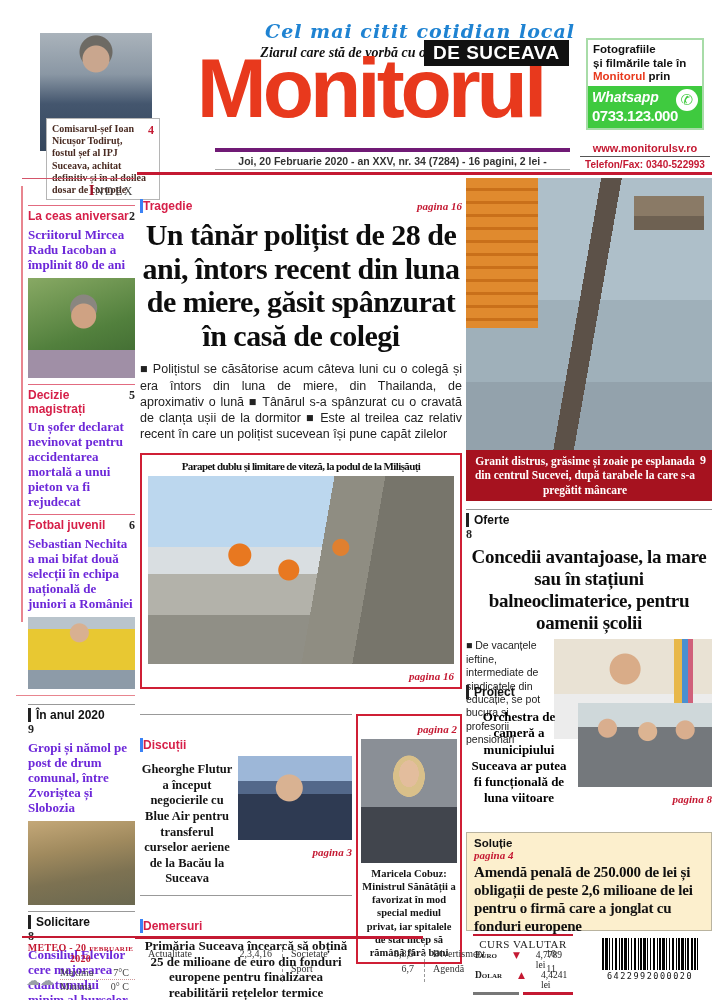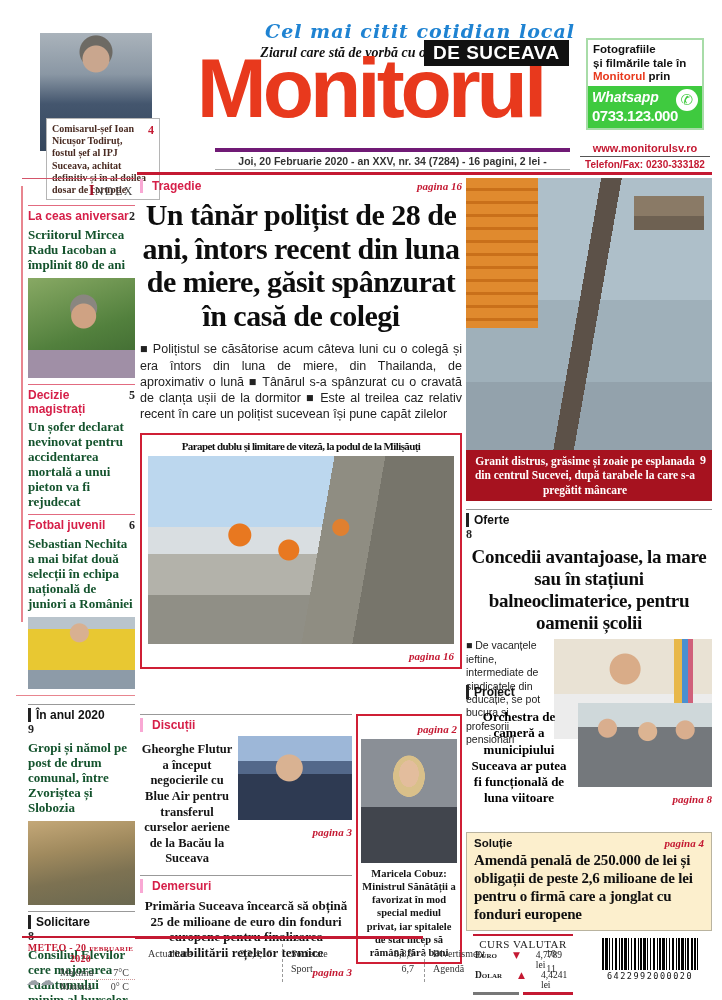--- a/index.html
+++ b/index.html
@@ -44,35 +44,35 @@
   .dateline { left:215px; top:148px; width:355px; text-align:center;
     border-top:4px solid #701a75; border-bottom:1px solid #aaa; padding:3px 0 2px;
     font:bold 10.5px "Liberation Sans", sans-serif; color:#333; }
   .content-rule { left:137px; top:172px; width:575px; height:3px; background:#c41932; }
 
   
   .kicker-row { display:flex; justify-content:space-between; align-items:baseline;
     padding-top:3px; font:bold 12px "Liberation Sans", sans-serif; }
   .kicker-red { color:#d62049; }
   .kicker-black { color:#111; }
-  .bar-red { border-left:3px solid #f9a8d4; padding-left:9px; }
+  .bar-red { border-left:3px solid #3b82f6; padding-left:0;margin-top:20px; }
   .bar-black { border-left:3px solid #222; padding-left:5px; }
   .pgnum { font:bold 12px "Liberation Serif", serif; color:#222; }
   .pagina { font:italic 11px "Liberation Serif", serif; color:#c41932; font-weight:bold; }
   .t-rule-red { border-top:1.5px solid #e26b80; }
   .t-rule-gray { border-top:1px solid #999;flex-direction:column; }
 
   
   .sidebar { left:22px; top:178px; width:113px; }
   .sb-vline { left:21px; top:186px; width:2px; height:436px; background:#e8858f; }
   .index-head { text-align:right; padding:2px 1px 6px; border-top:1px solid #d4556a; }
   .index-i { font:bold 15px "Liberation Serif", serif; color:#a01025; }
   .index-rest { font:12px "Liberation Serif", serif; color:#444; letter-spacing:1.5px; }
   .sb-item { padding-left:6px; }
-  .sb-title { font:bold 13px/1.15 "Liberation Serif", serif; color:#14532d; margin:4px 0 5px; }
+  .sb-title { font:bold 13px/1.15 "Liberation Serif", serif; color:#6d28d9; margin:4px 0 5px; }
   .sb-photo { margin-bottom:6px; }
   .sb-close { border-top:1.5px solid #e8858f; margin:2px 0 8px -6px; }
 
   .ph { width:100%; }
   .ph-iacoban { height:100px; background:
       radial-gradient(circle at 52% 38%, #cfa283 0 12px, rgba(0,0,0,0) 13px),
       radial-gradient(circle at 52% 30%, #8a8680 0 13px, rgba(0,0,0,0) 14px),
       linear-gradient(0deg, #a08fa6 0 28%, rgba(0,0,0,0) 28%),
       linear-gradient(160deg, #88a964 0%, #52803d 55%, #3a632e 100%); }
   .ph-nechita { height:72px; background:
@@ -159,21 +159,21 @@
     text-align:center; padding-top:6px; color:#000000; }
   .ph-trio { flex:1; height:84px; background:
       radial-gradient(circle at 22% 30%, #d9ae8e 0 9px, rgba(0,0,0,0) 10px),
       radial-gradient(circle at 52% 34%, #dcb492 0 9px, rgba(0,0,0,0) 10px),
       radial-gradient(circle at 80% 32%, #d9ae8e 0 9px, rgba(0,0,0,0) 10px),
       linear-gradient(180deg, #cfd8da 0 28%, #74787c 28%); }
 
   .solutie { left:466px; top:832px; width:246px; height:99px; background:#fcefcd;
     border:1px solid #b9b39f; padding:4px 7px; }
   .sol-head { display:flex; justify-content:space-between; align-items:baseline;
-    font:bold 11.5px "Liberation Sans", sans-serif; color:#111; }
+    font:bold 11.5px "Liberation Sans", sans-serif; color:#111;flex-direction:column; }
   .sol-title { font:bold 15px/1.2 "Liberation Serif", serif; color:#101010; margin-top:2px; letter-spacing:-0.2px; }
 
   
   .footer-rule { left:135px; top:936px; width:288px; height:3px; background:#c41932; }
   .f-index { left:140px; top:944px; width:428px; display:flex; font:10px/1.5 "Liberation Serif", serif; color:#333; }
   .f-cell { padding:2px 10px 2px 8px; min-height:38px; }
   .f-cell + .f-cell { border-left:1px dashed #999; }
   .f-cell { width:142px; }
   .f-line { display:flex; justify-content:space-between;gap:28px; }
   .curs { left:473px; top:934px; width:100px; border-top:2px solid #c41932; padding-top:2px; }
@@ -212,21 +212,21 @@
       <div>și filmările tale în</div>
       <div><span class="brand">Monitorul</span><span> prin</span></div>
     </div>
     <div class="wa-green">
       <div class="wa-label">Whatsapp</div>
       <div class="wa-icon">✆</div>
       <div class="wa-phone">0733.123.000</div>
     </div>
   </div>
   <div class="abs website">www.monitorulsv.ro</div>
-  <div class="abs phone-fax">Telefon/Fax: 0230-333182</div>
+  <div class="abs phone-fax">Telefon/Fax: 0340-522993</div>
   <div class="abs dateline">Joi, 20 Februarie 2020 - an XXV, nr. 34 (7284) - 16 pagini, 2 lei -</div>
   <div class="abs content-rule"></div>
 
   <div class="abs sb-vline"></div>
   <div class="abs sidebar">
     <div class="index-head">
       <span class="index-i">I</span><span class="index-rest">NDEX</span>
     </div>
 
     <div class="sb-item">

